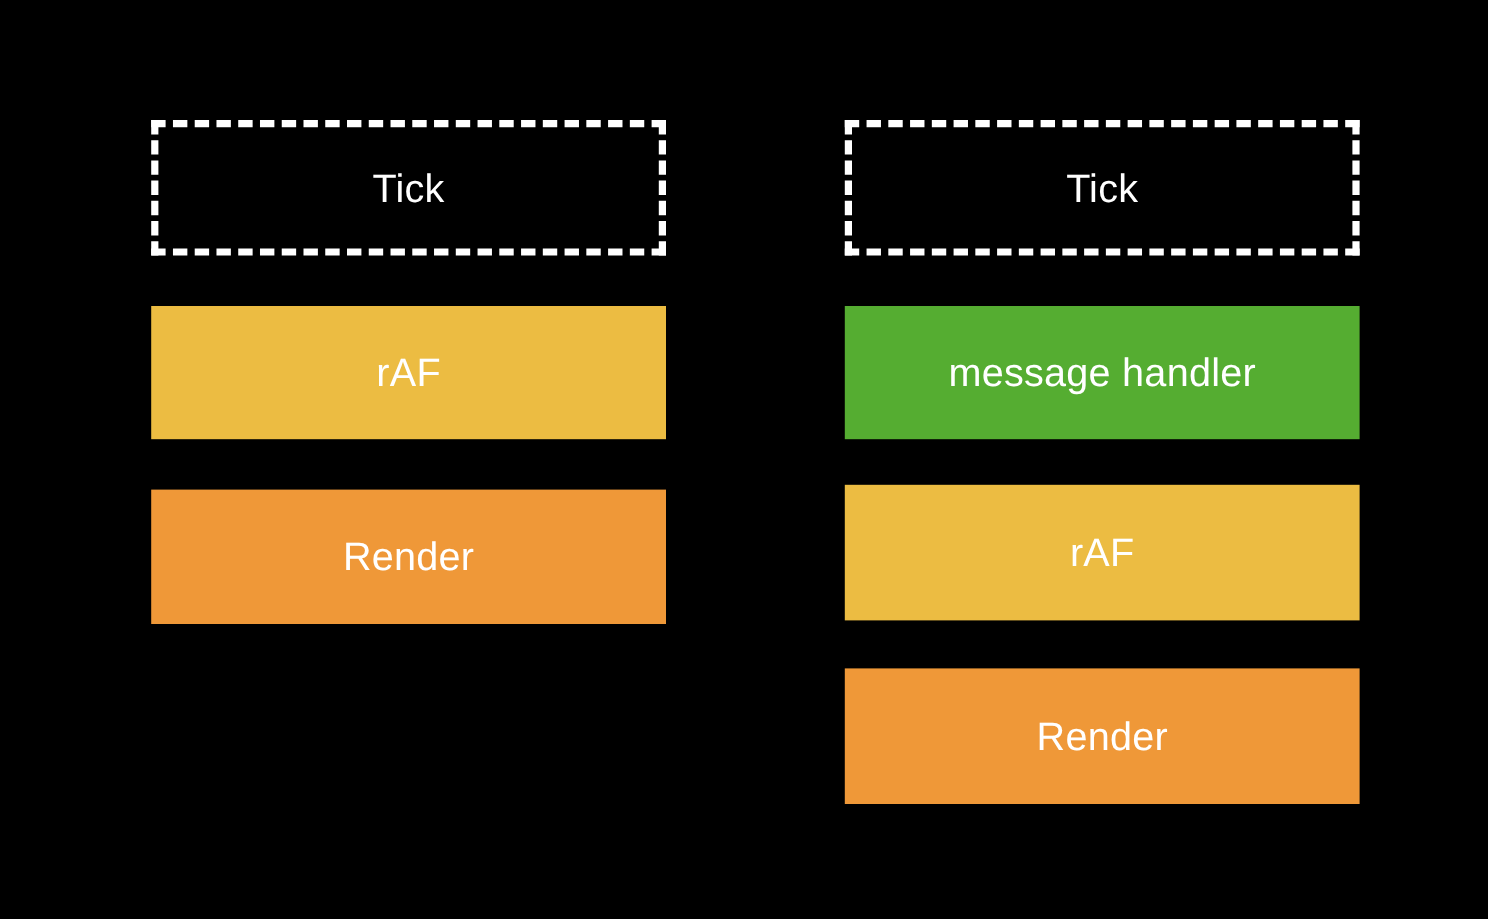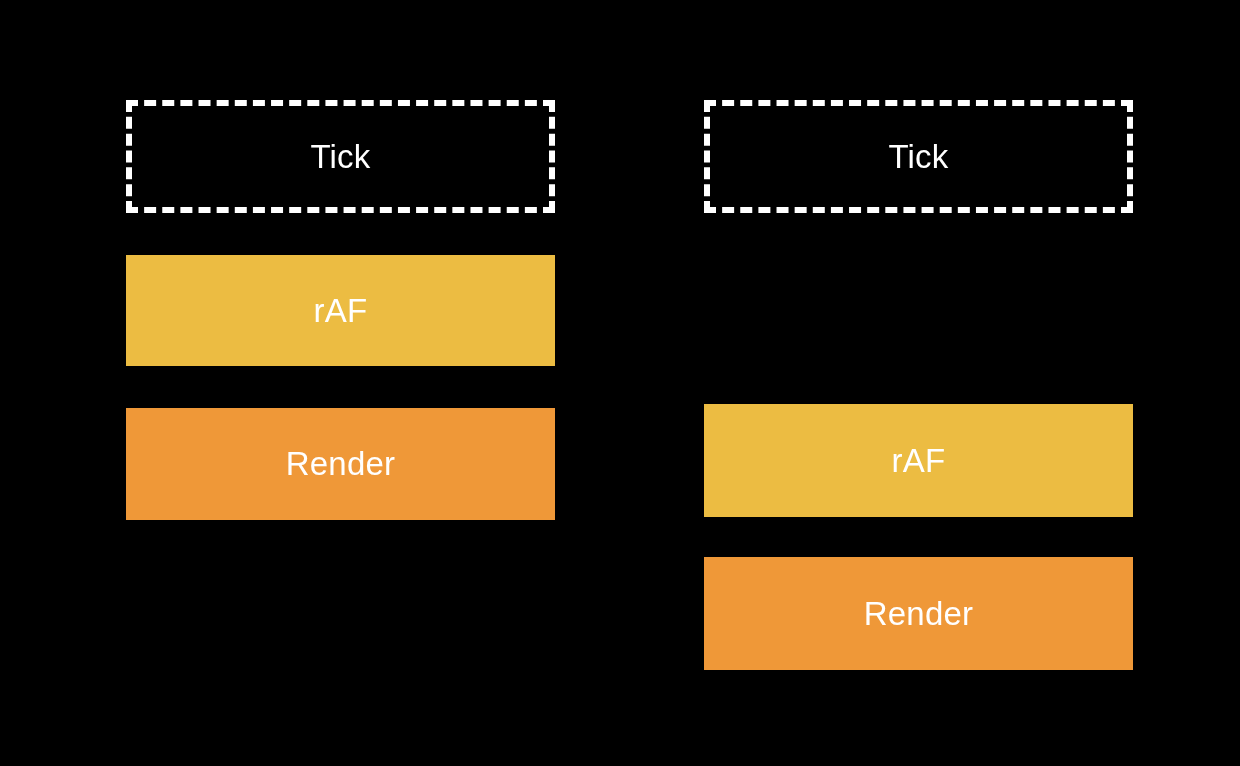--- a/index.html
+++ b/index.html
@@ -58,20 +58,23 @@
   <div class="box col-left raf-left">
     <span>rAF</span>
   </div>
   <div class="box col-left render-left">
     <span>Render</span>
   </div>
 
   <div class="box col-right tick">
     <span>Tick</span>
   </div>
+  <div class="box col-right message-right">
+    <span>message handler</span>
+  </div>
   <div class="box col-right raf-right">
     <span>rAF</span>
   </div>
   <div class="box col-right render-right">
     <span>Render</span>
   </div>
 
 </div>
 
 </body></html>

